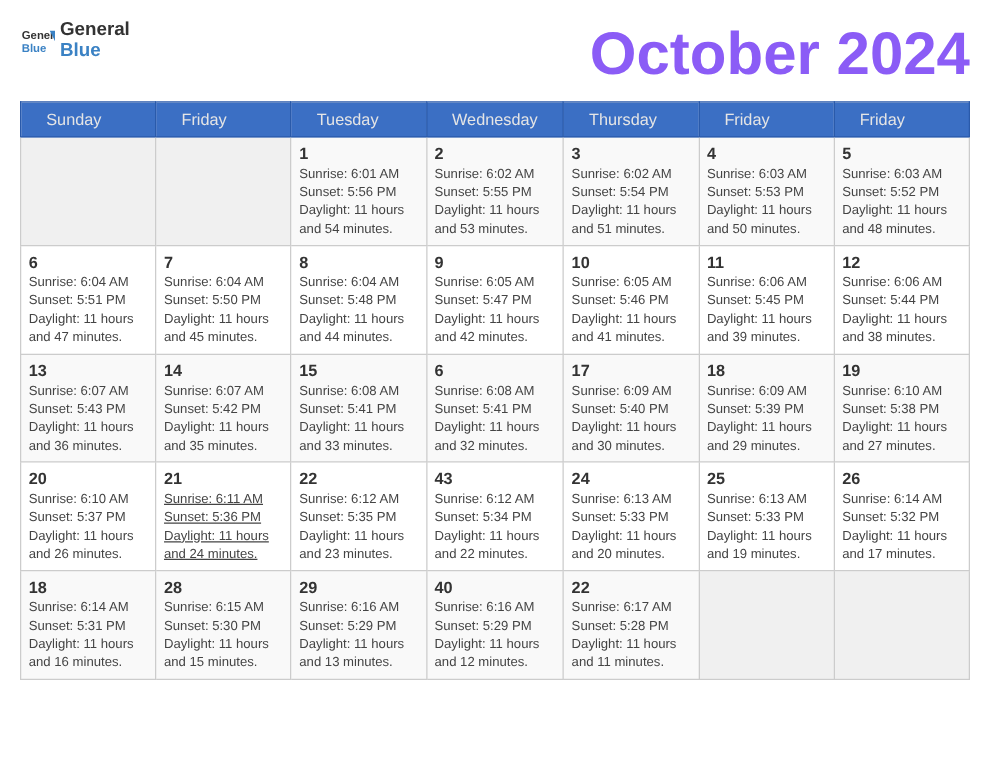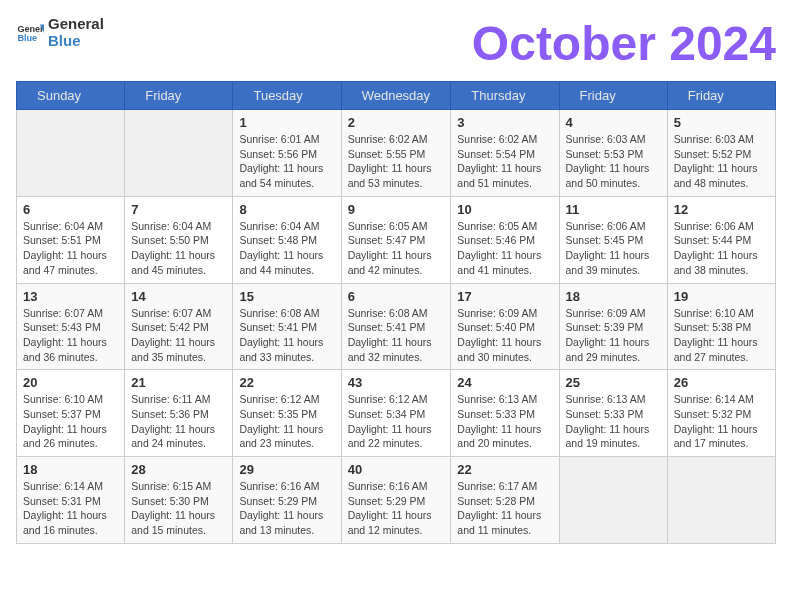--- a/index.html
+++ b/index.html
@@ -236,21 +236,21 @@
       </tr>
       <tr>
         <td>
           <span class="day-number">20</span>
           <div class="day-info" style="white-space: pre-line;">Sunrise: 6:10 AM
 Sunset: 5:37 PM
 Daylight: 11 hours and 26 minutes.</div>
         </td>
         <td>
           <span class="day-number">21</span>
-          <div class="day-info" style="white-space: pre-line;">Sunrise: 6:11 AM
+          <div class="day-info" style="white-space: pre-line; text-decoration: underline;">Sunrise: 6:11 AM
 Sunset: 5:36 PM
 Daylight: 11 hours and 24 minutes.</div>
         </td>
         <td>
           <span class="day-number">22</span>
           <div class="day-info" style="white-space: pre-line;">Sunrise: 6:12 AM
 Sunset: 5:35 PM
 Daylight: 11 hours and 23 minutes.</div>
         </td>
         <td>

